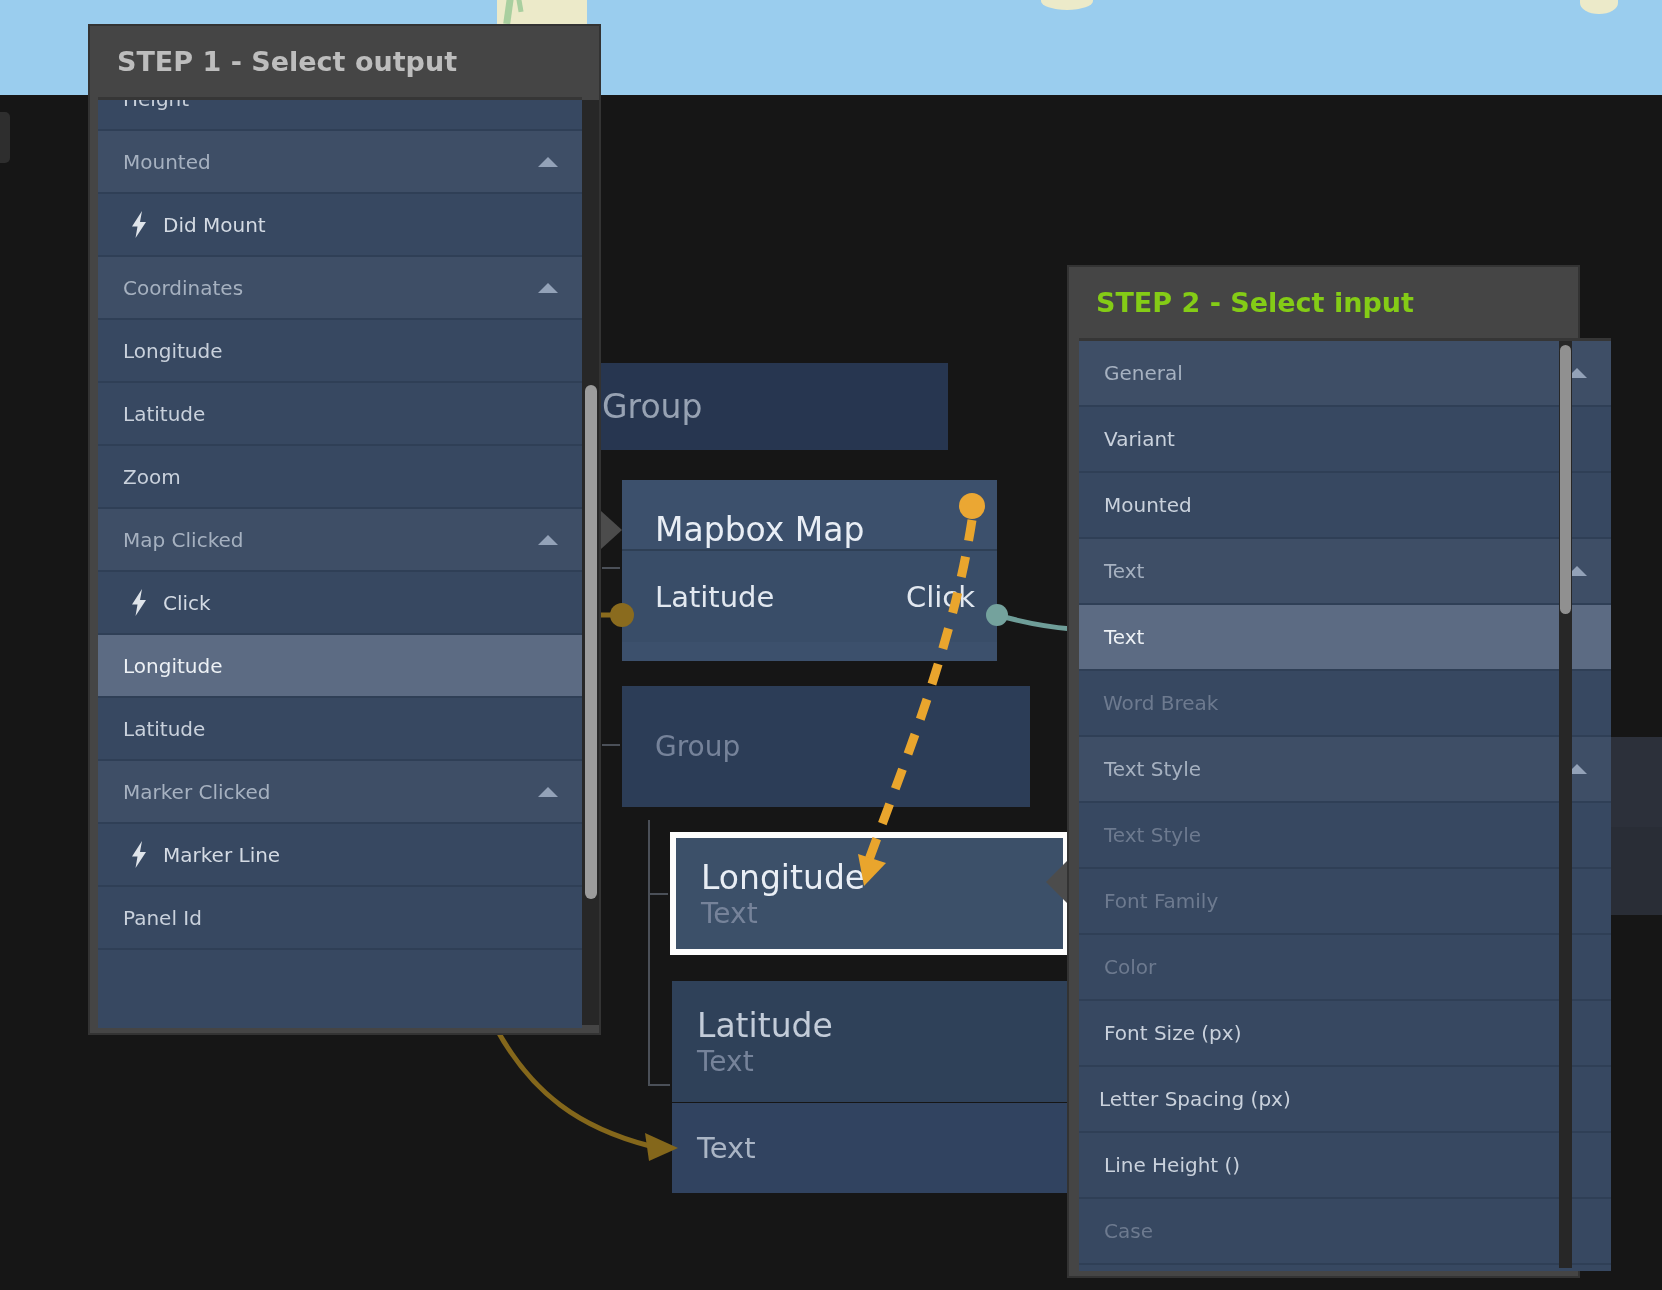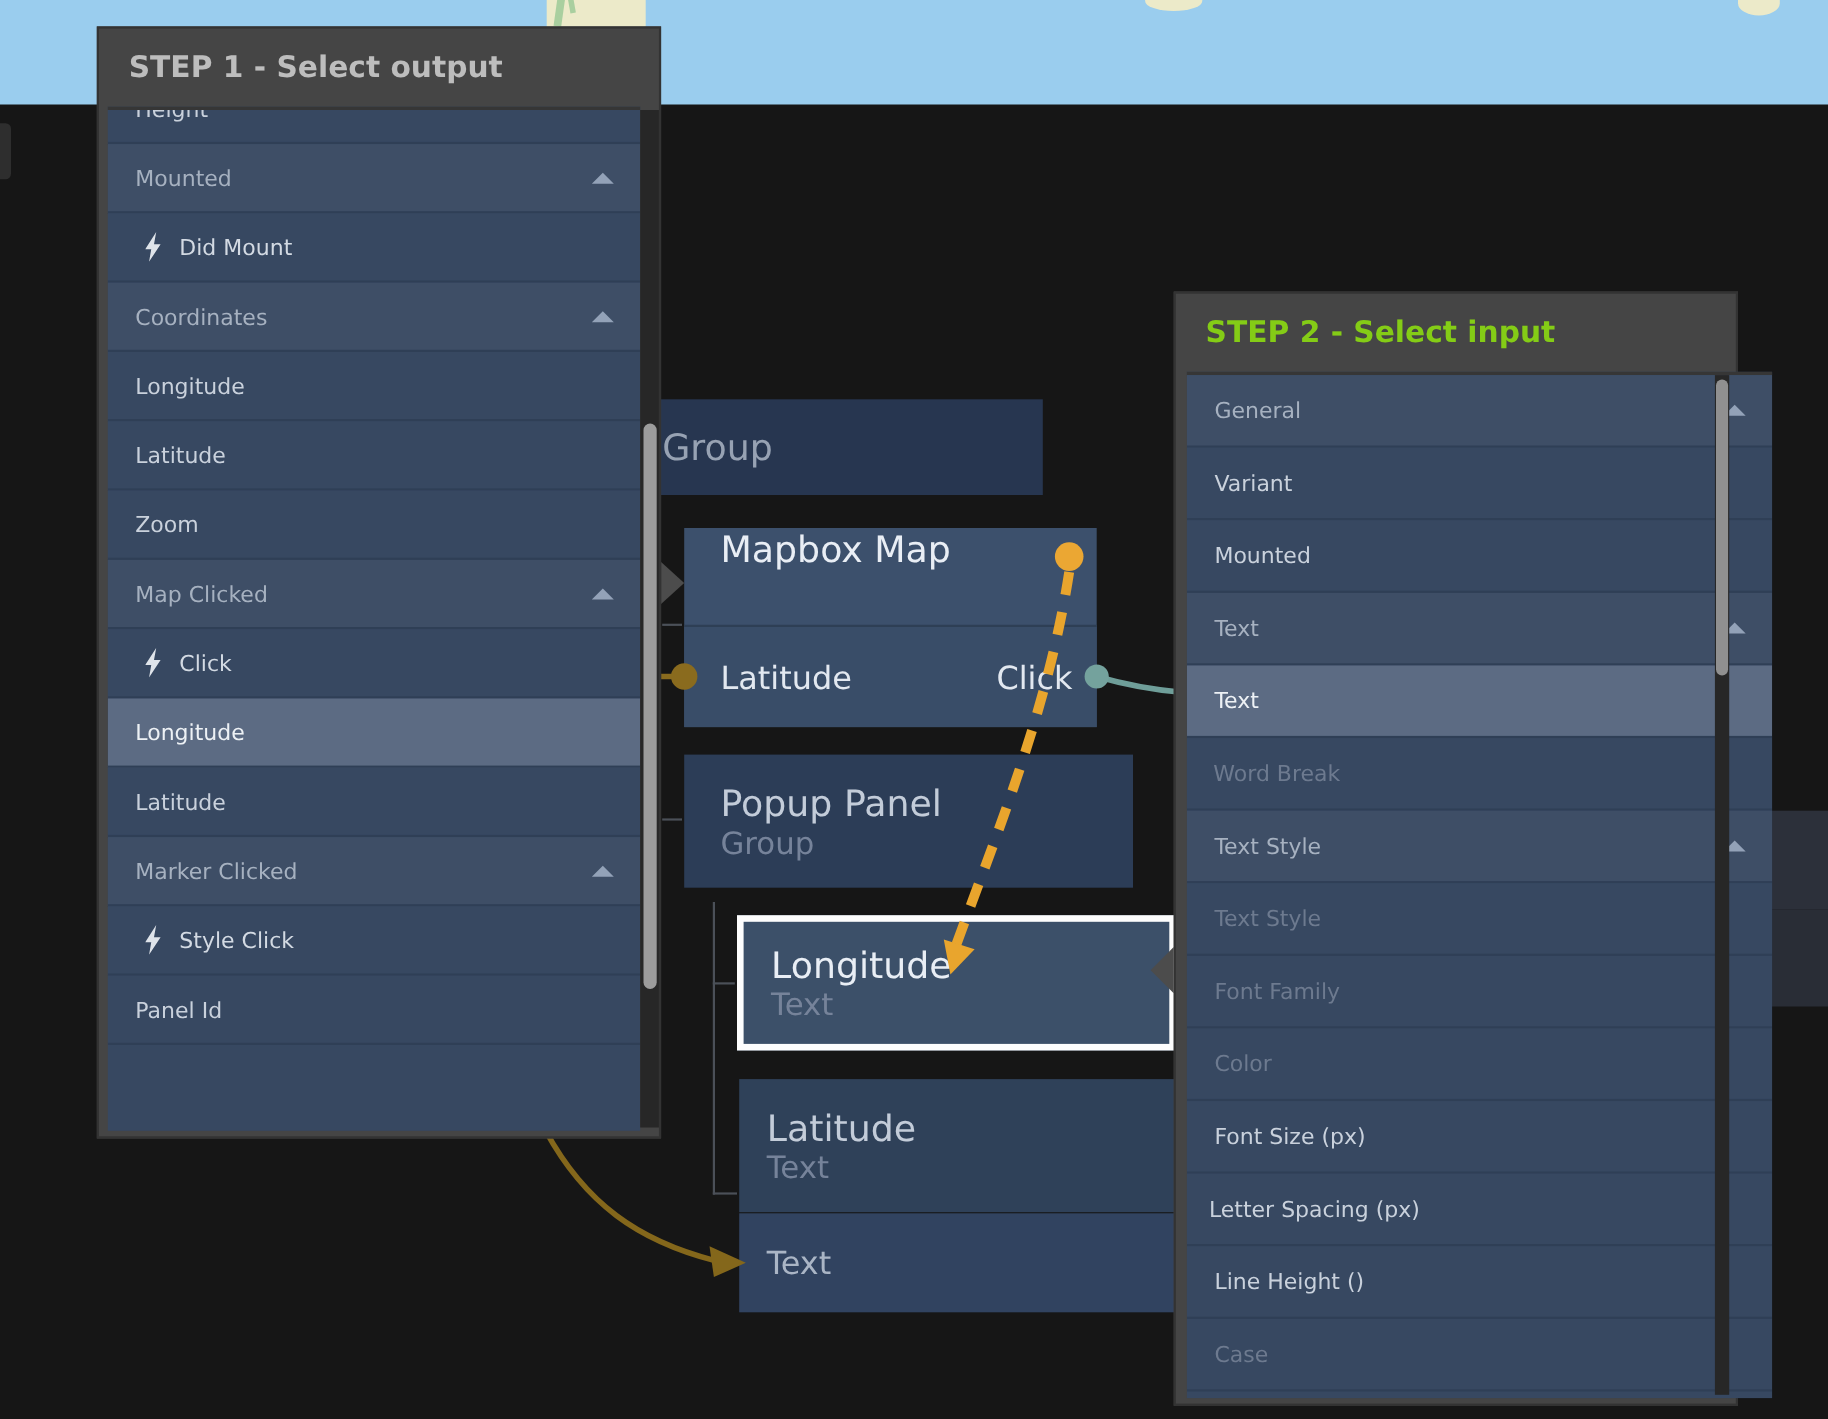--- a/index.html
+++ b/index.html
@@ -19,21 +19,21 @@
   .bg-fragment .half-top{position:absolute;left:0;top:0;width:100%;height:90px;background:#2c303a;}
   .bg-fragment .half-bottom{position:absolute;left:0;top:90px;width:100%;height:88px;background:#292d36;}
 
   
   .node{position:absolute;z-index:10;color:#c9d2de;}
   .node .ntitle{font-size:33px;color:#e9eef5;}
   .node .nsub{font-size:28px;color:#76839a;}
   .node-group{left:600px;top:363px;width:348px;height:87px;background:#273650;display:flex;align-items:center;}
   .node-group .ntitle{color:#97a2b3;padding-left:2px;}
   .node-mapbox{left:622px;top:480px;width:375px;height:181px;background:#3c506c;}
-  .node-mapbox .mb-head{height:88px;display:flex;align-items:flex-start;padding-left:33px;}
+  .node-mapbox .mb-head{height:69px;display:flex;align-items:flex-end;padding-left:33px;}
   .node-mapbox .mb-ports{height:91px;border-top:2px solid rgba(0,0,0,0.18);display:flex;align-items:center;
       justify-content:space-between;padding:0 22px 0 33px;background:#394d68;}
   .port-label{font-size:29px;color:#e2e8f0;}
   .node-popup{left:622px;top:686px;width:375px;height:121px;background:#2c3d57;padding-left:33px;
       display:flex;flex-direction:column;justify-content:center;}
   .node-popup .ntitle{color:#c3ccd9;}
   .node-longitude{left:670px;top:832px;width:362px;height:111px;background:#3c5069;border:6px solid #fdfdfd;
       padding-left:25px;display:flex;flex-direction:column;justify-content:center;z-index:11;}
   .node-latitude{left:672px;top:981px;width:376px;height:121px;background:#2f4159;padding-left:25px;
       display:flex;flex-direction:column;justify-content:center;}
@@ -106,21 +106,20 @@
   <div class="mb-head">
     <span class="ntitle">Mapbox Map</span>
   </div>
   <div class="mb-ports">
     <span class="port-label">Latitude</span>
     <span class="port-label">Click</span>
   </div>
 </div>
 
 <div class="node node-popup">
-  <span class="ntitle">Popup Panel</span>
   <span class="nsub">Group</span>
 </div>
 
 <div class="node node-longitude">
   <span class="ntitle">Longitude</span>
   <span class="nsub">Text</span>
 </div>
 
 <div class="node node-latitude">
   <span class="ntitle">Latitude</span>
@@ -197,21 +196,21 @@
       <span class="lbl">Latitude</span>
     </div>
     <div class="row header">
       <span class="lbl">Marker Clicked</span>
       <span class="caret"></span>
     </div>
     <div class="row event">
       <svg class="bolt" viewBox="0 0 15 27">
         <polygon points="10,0 0,15.5 5.5,15.5 3.5,27 14,11 8,11" fill="#dfe4ea"></polygon>
         </svg>
-      <span class="lbl">Style Click</span>
+      <span class="lbl">Marker Line</span>
     </div>
     <div class="row">
       <span class="lbl">Panel Id</span>
     </div>
   </div>
   <div class="scroll-track" style="left:492px;top:74px;width:17px;height:925px;"></div>
   <div class="scroll-thumb" style="left:495px;top:359px;width:12px;height:514px;"></div>
 </div>
 
 <div class="tail tail-step2"></div>

